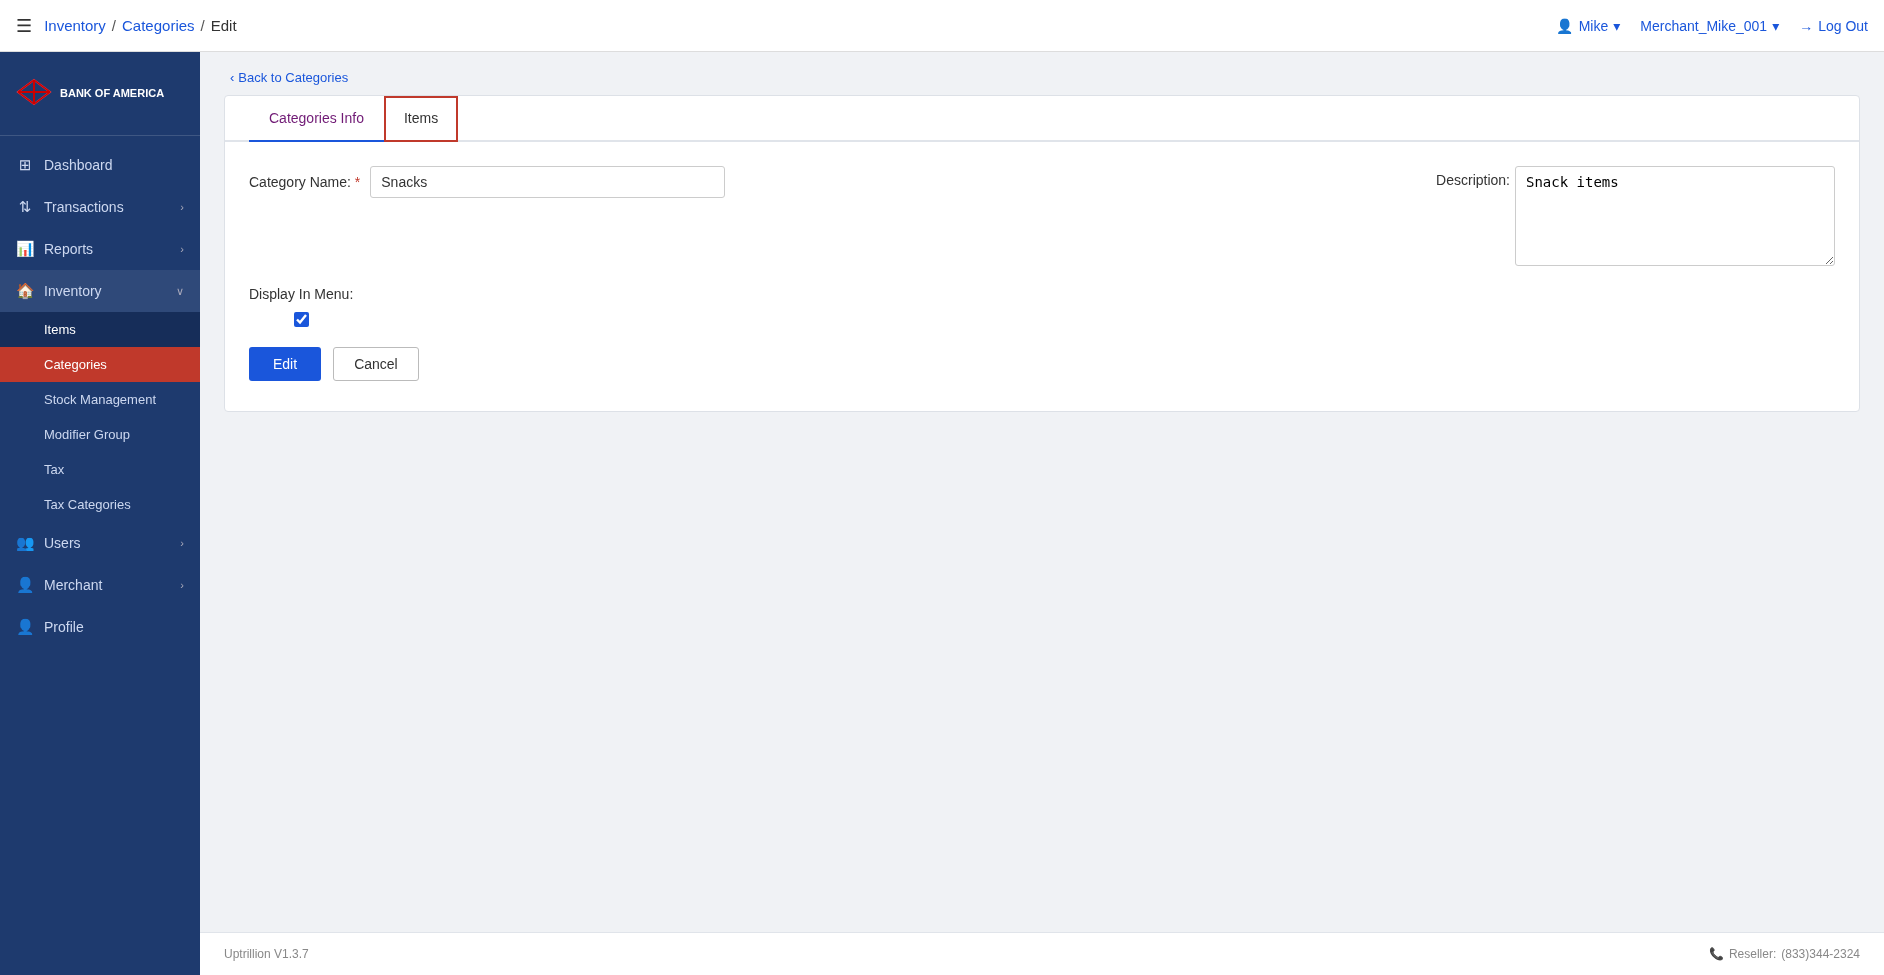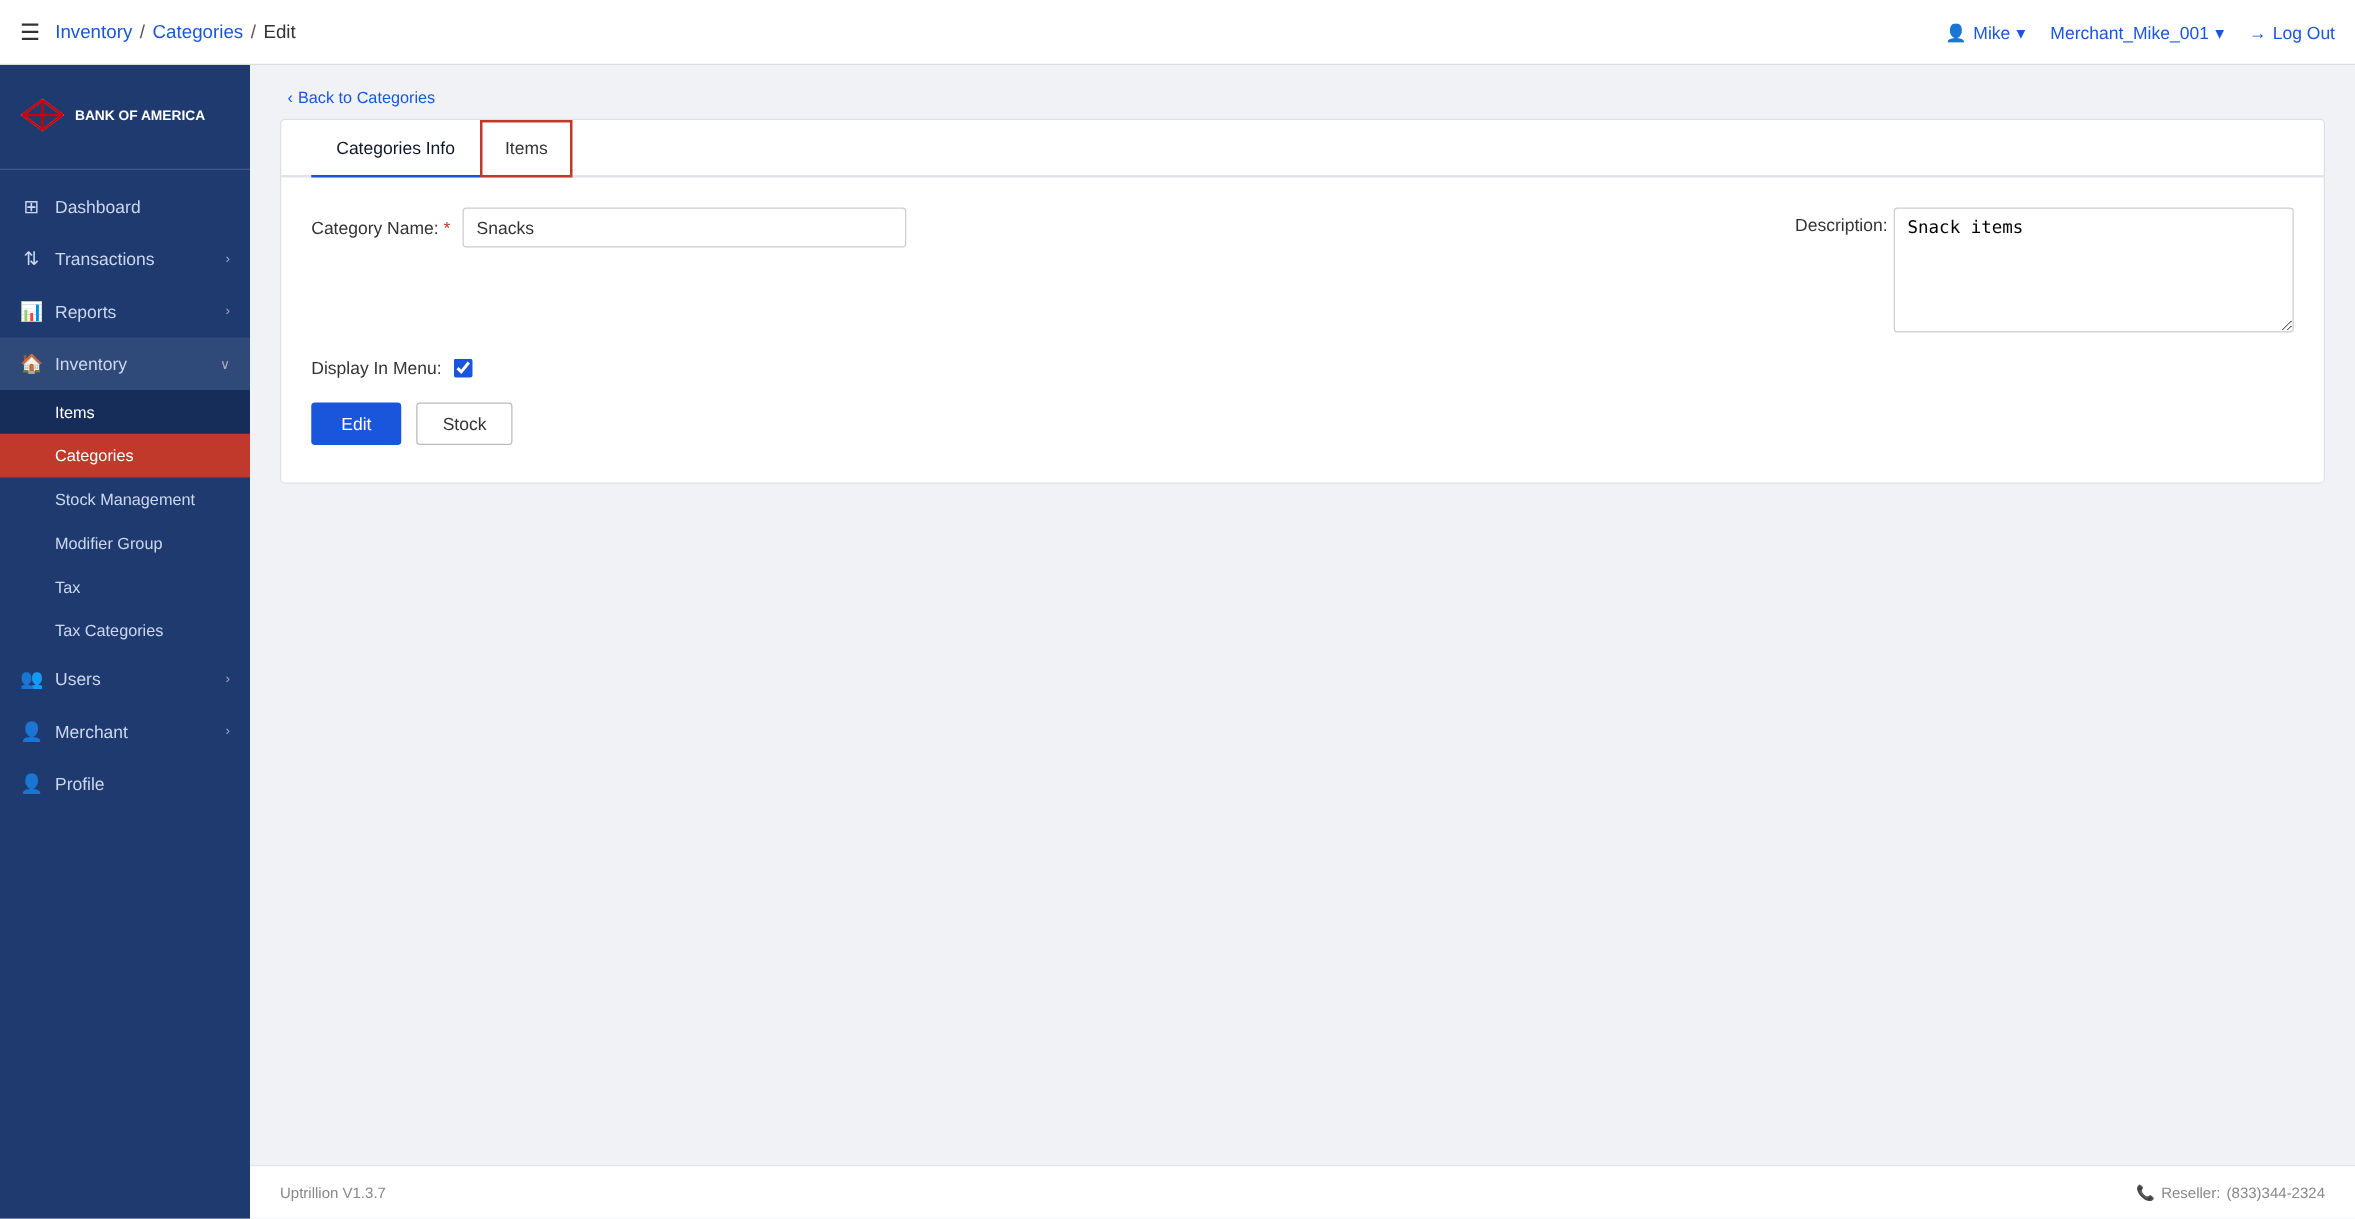--- a/index.html
+++ b/index.html
@@ -112,21 +112,21 @@
     }
     .tab {
       padding: 14px 20px;
       cursor: pointer;
       font-size: 14px;
       color: #555;
       border-bottom: 2px solid transparent;
       margin-bottom: -2px;
     }
     .tab.active-tab {
-      color: #0f172a;
+      color: #701a75;
       border-bottom-color: #1a56db;
       font-weight: 500;
     }
     .tab.highlighted {
       border: 2px solid #c0392b;
       color: #333;
       padding: 12px 18px;
     }
 
     
@@ -156,21 +156,21 @@
       border: 1px solid #ccc;
       border-radius: 3px;
       font-size: 14px;
       color: #000000;
       resize: vertical;
       outline: none;
     }
     .description-group { display: flex; align-items: flex-start; gap: 5px; }
     .desc-label { padding-top: 6px; }
 
-    .checkbox-group { display: flex; align-items: center; gap: 10px; }
+    .checkbox-group { display: flex; align-items: center; gap: 10px; flex-direction: column; }
     .form-checkbox { width: 15px; height: 15px; accent-color: #1a56db; cursor: pointer; }
 
     .btn-row { display: flex; gap: 12px; margin-top: 10px; }
     .btn-save {
       background: #1a56db;
       color: #fff;
       border: none;
       padding: 8px 24px;
       border-radius: 3px;
       cursor: pointer;
@@ -363,21 +363,21 @@
 
         <div class="form-row">
           <div class="checkbox-group">
             <label class="form-label">Display In Menu:</label>
             <input type="checkbox" class="form-checkbox" checked="" style="">
           </div>
         </div>
 
         <div class="btn-row">
           <button class="btn-save">Edit</button>
-          <button class="btn-cancel">Stock</button>
+          <button class="btn-cancel">Cancel</button>
         </div>
       </div>
     </div>
 
     <div style="flex:1;"></div>
 
     <div class="content-footer">
       <span>Uptrillion V1.3.7</span>
       <div class="footer-phone">
         <span>📞</span>

